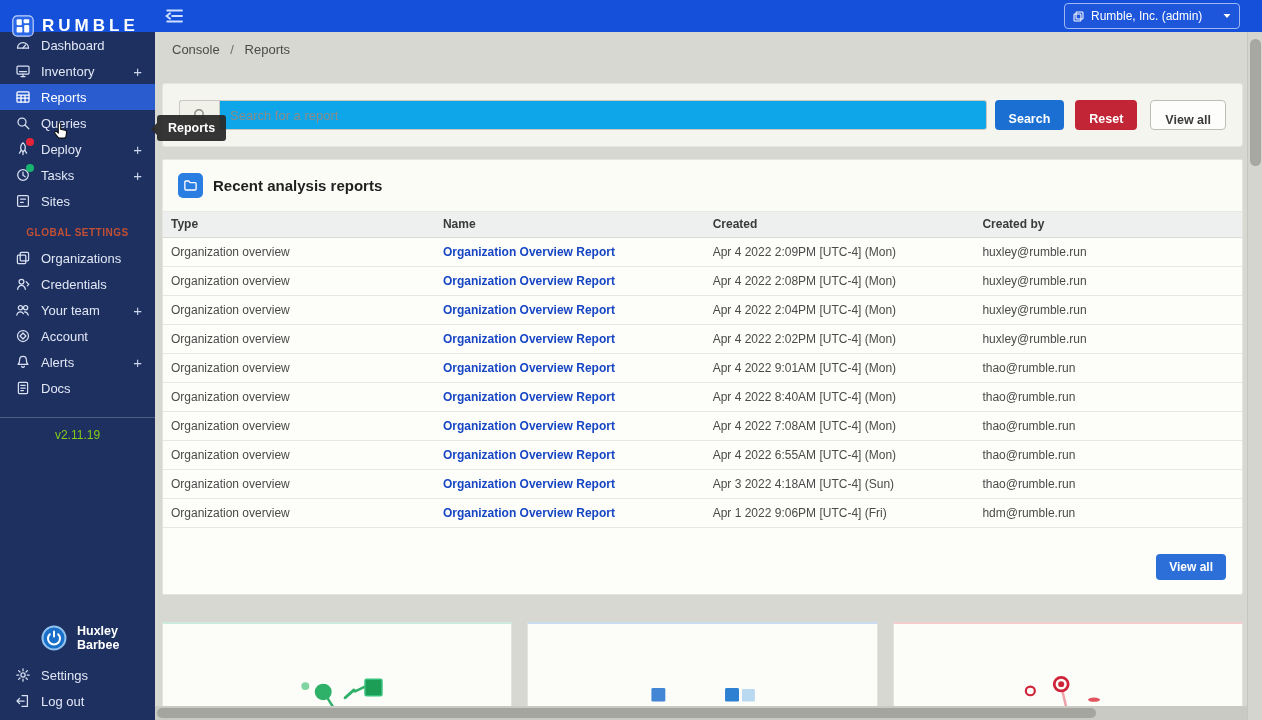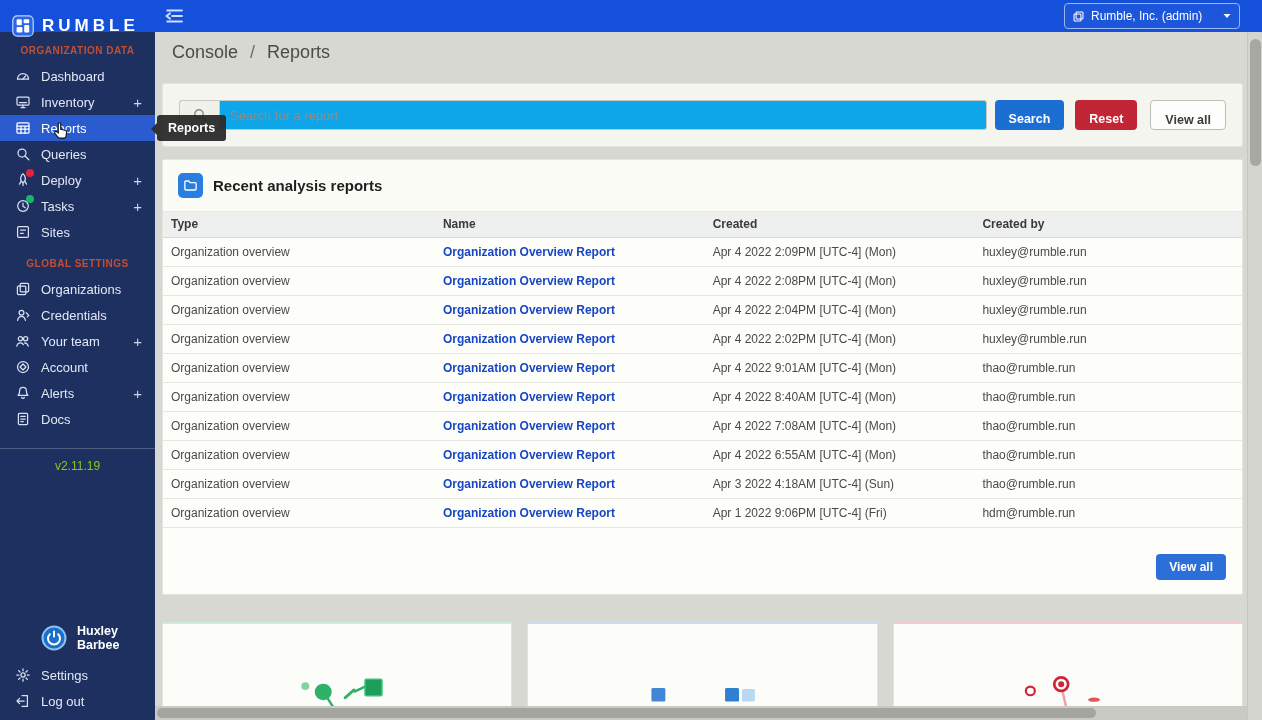--- a/index.html
+++ b/index.html
@@ -35,21 +35,21 @@
   .side-plus { margin-left:auto; color:#ccd5ec; font-size:15px; line-height:1; }
   .side-divider { border-top:1px solid rgba(255,255,255,0.22); margin-top:16px; }
   .side-version { color:#84cc16; font-size:12px; text-align:center; padding:10px 0; }
   .side-bottom { margin-top:auto; padding-bottom:6px; }
   .user-row { display:flex; align-items:center; gap:10px; padding:8px 13px 10px;margin-left:28px; }
   .avatar { width:26px; height:26px; flex:0 0 26px; }
   .user-name { font-size:12.5px; font-weight:bold; color:#fff; }
 
   
   .content { position:absolute; left:155px; top:32px; right:15px; bottom:0; overflow:hidden; }
-  .breadcrumb { padding:10px 0 0 17px; font-size:18px; color:#4b4b4b; height:26px; }
+  .breadcrumb { padding:10px 0 0 17px; font-size:13px; color:#4b4b4b; height:26px; }
   .breadcrumb .sep { margin:0 7px; color:#6d6d6d; }
   .crumb { cursor:pointer; }
 
   .search-panel { position:relative; margin:25px 4px 0 7px; height:64px; background:#f5f5f0;
                   border:1px solid #e6e6e0; border-radius:3px; display:flex; align-items:center; padding:0 16px; }
   .search-iconbox { width:40px; height:30px; border:1px solid #c9c9c2; border-right:none; background:#f1f1ea;
                     border-radius:3px 0 0 3px; display:flex; align-items:center; justify-content:center; color:#8b8b84; }
   .search-iconbox svg { width:16px; height:16px; }
   .search-input { flex:1; height:30px; border:1px solid #c9c9c2; border-radius:0 3px 3px 0; background:#0ea5e9;
                   padding:0 10px; font-size:13px; color:#333; font-family:inherit; outline:none; }
@@ -138,21 +138,20 @@
       <span class="icon" style="width:10px;height:10px;">
         <svg viewBox="0 0 10 10">
             <path d="M1.5 3l3.5 4 3.5-4z" fill="#fff"></path>
           </svg>
       </span>
     </div>
   </header>
 
   <aside class="sidebar">
     <nav id="sidebar-nav">
-        <div class="side-section-label">ORGANIZATION DATA</div>
         <div class="side-item">
           <span class="icon-wrap">
             <svg viewBox="0 0 16 16" fill="none" stroke="currentColor" stroke-width="1.25" stroke-linecap="round" stroke-linejoin="round">
               <path d="M2.5 11a5.5 5.5 0 0 1 11 0"></path>
               <path d="M8 11l2.6-3.2"></path>
               <path d="M2.5 11h11"></path>
             </svg>
           </span>
           <span class="side-label">Dashboard</span>
         </div>

